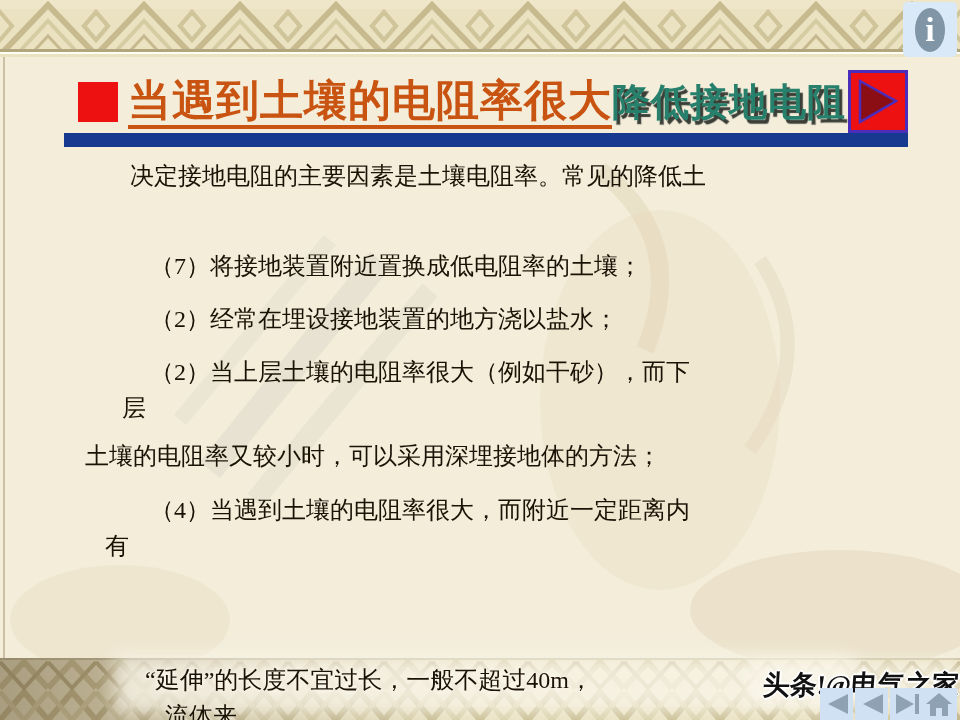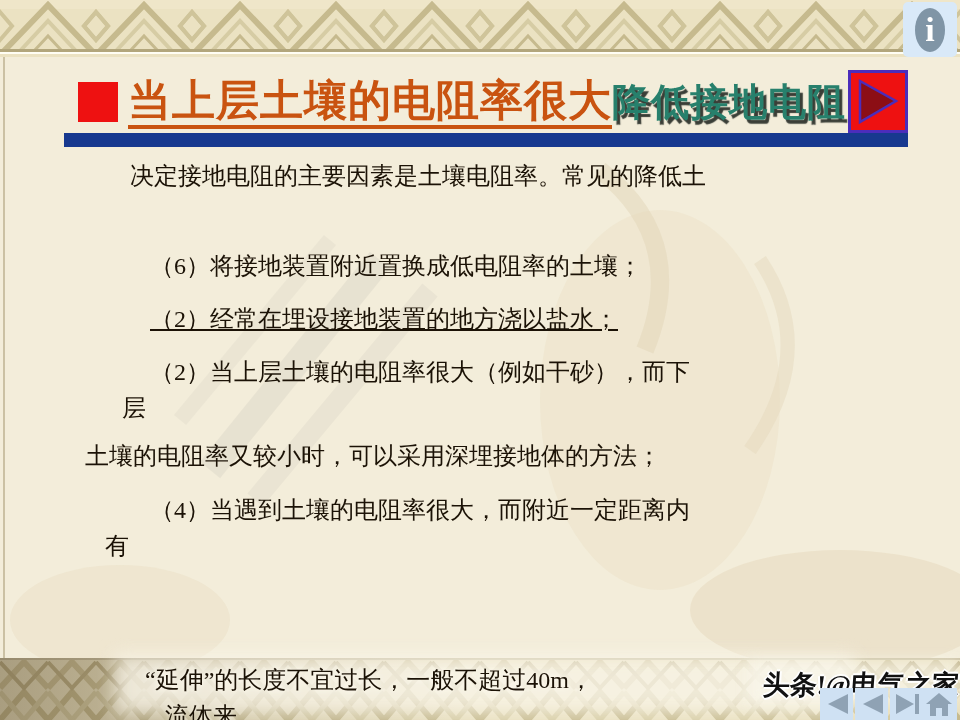--- a/index.html
+++ b/index.html
@@ -33,21 +33,21 @@
     font-size:38px;font-weight:bold;color:#27806c;letter-spacing:1px;
     text-shadow:3px 4px 1px rgba(25,30,26,0.85);}
   .arrow-btn{position:absolute;left:848px;top:70px;width:60px;height:63px;z-index:3;
     background:#ee1111;border:3px solid #4b2dbb;box-sizing:border-box;}
   .blue-bar{position:absolute;left:64px;top:133px;width:844px;height:14px;background:#17398f;z-index:3;}
   
   .bl{position:absolute;z-index:3;font-size:24px;color:#1b1206;white-space:nowrap;}
   .l1 {left:130px;top:160px;}
   .l2 {left:82px; top:197px;}
   .l3 {left:150px;top:250px;}
-  .l4 {left:150px;top:303px;text-decoration:underline;}
+  .l4 {left:150px;top:303px;}
   .l5 {left:150px;top:356px;}
   .l6 {left:122px;top:392px;}
   .l7 {left:85px; top:440px;}
   .l8 {left:150px;top:494px;}
   .l9 {left:105px;top:530px;}
   .l10{left:120px;top:578px;}
   .l11{left:155px;top:614px;}
   .l12{left:145px;top:664px;text-shadow:0 0 5px #fdfaf0,0 0 9px #fdfaf0;}
   .l13{left:165px;top:700px;text-shadow:0 0 5px #fdfaf0;}
   .glow1{position:absolute;left:115px;top:655px;width:740px;height:58px;z-index:2;
@@ -141,34 +141,34 @@
     <rect y="0" width="960" height="2" fill="#c9bfa0"></rect>
   </svg>
   <div class="band-bottom-shade"></div>
 
   <div class="info-btn">
     <div class="info-oval">i</div>
   </div>
 
   <div class="title-bullet"></div>
   <div class="title-row">
-    <span class="title-link">当上层土壤的电阻率很大</span><span class="title-text">降低接地电阻</span>
+    <span class="title-link">当遇到土壤的电阻率很大</span><span class="title-text">降低接地电阻</span>
   </div>
   <div class="arrow-btn">
     <svg width="54" height="57" viewBox="0 0 54 57">
       <polygon points="9,8 45,28 9,49" fill="#8c0e15" stroke="#4b2dbb" stroke-width="2.5"></polygon>
     </svg>
   </div>
   <div class="blue-bar"></div>
 
   <div class="glow1"></div>
   <div class="glow2"></div>
 
   <div class="bl l1">决定接地电阻的主要因素是土壤电阻率。常见的降低土</div>
-  <div class="bl l3">（6）将接地装置附近置换成低电阻率的土壤；</div>
+  <div class="bl l3">（7）将接地装置附近置换成低电阻率的土壤；</div>
   <div class="bl l4">（2）经常在埋设接地装置的地方浇以盐水；</div>
   <div class="bl l5">（2）当上层土壤的电阻率很大（例如干砂），而下</div>
   <div class="bl l6">层</div>
   <div class="bl l7">土壤的电阻率又较小时，可以采用深埋接地体的方法；</div>
   <div class="bl l8">（4）当遇到土壤的电阻率很大，而附近一定距离内</div>
   <div class="bl l9">有</div>
   <div class="bl l12">“延伸”的长度不宜过长，一般不超过40m，</div>
   <div class="bl l13">流体来</div>
 
   <div class="watermark">头条!@电气之家</div>

